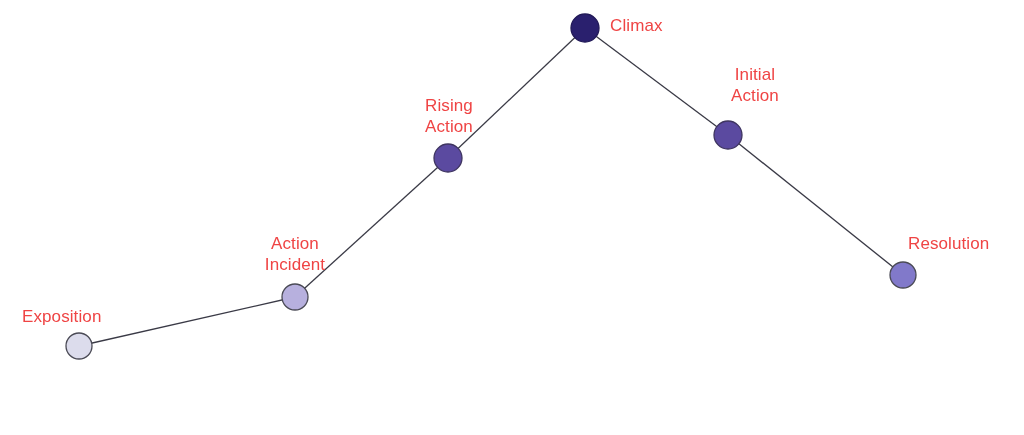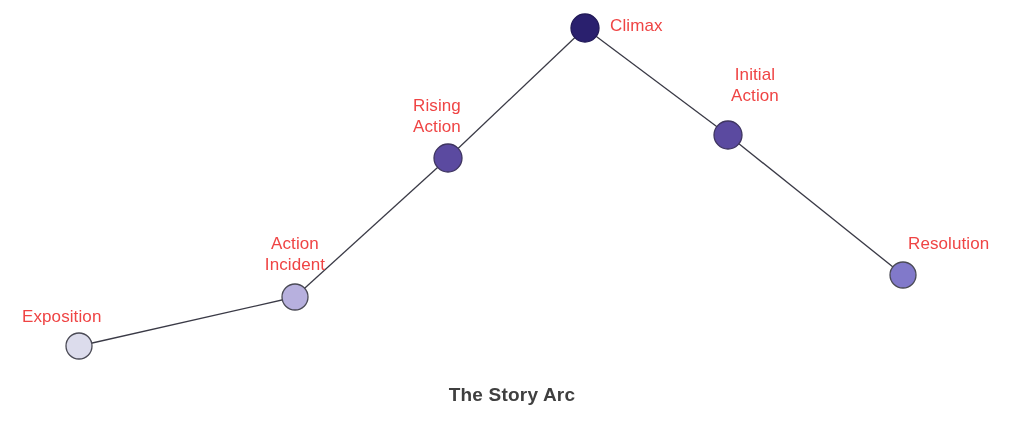--- a/index.html
+++ b/index.html
@@ -66,23 +66,22 @@
         <circle cx="585" cy="28" r="14" fill="#2a206e" stroke="#221a58" stroke-width="1.3"></circle>
         <circle cx="728" cy="135" r="14" fill="#5b4aa0" stroke="#3f3560" stroke-width="1.3"></circle>
         <circle cx="903" cy="275" r="13" fill="#8179ca" stroke="#4a4a55" stroke-width="1.3"></circle>
       </g>
   </svg>
 
   <div id="arc-labels">
       <div class="node-label label-left" style="left: 22px; top: 306px;">Exposition</div>
       <div class="node-label label-center" style="left: 222px; top: 233px; width: 146px;">Action
 Incident</div>
-      <div class="node-label label-center" style="left: 364px; top: 95px; width: 146px;">Rising
+      <div class="node-label label-center" style="left: 376px; top: 95px; width: 146px;">Rising
 Action</div>
       <div class="node-label label-left" style="left: 610px; top: 15px;">Climax</div>
       <div class="node-label label-center" style="left: 682px; top: 64px; width: 146px;">Initial
 Action</div>
       <div class="node-label label-left" style="left: 908px; top: 233px; text-align: center;">Resolution</div>
     </div>
 
-  <div class="chart-title">The Story Arc</div>
 
 </div>
 
 </body></html>

